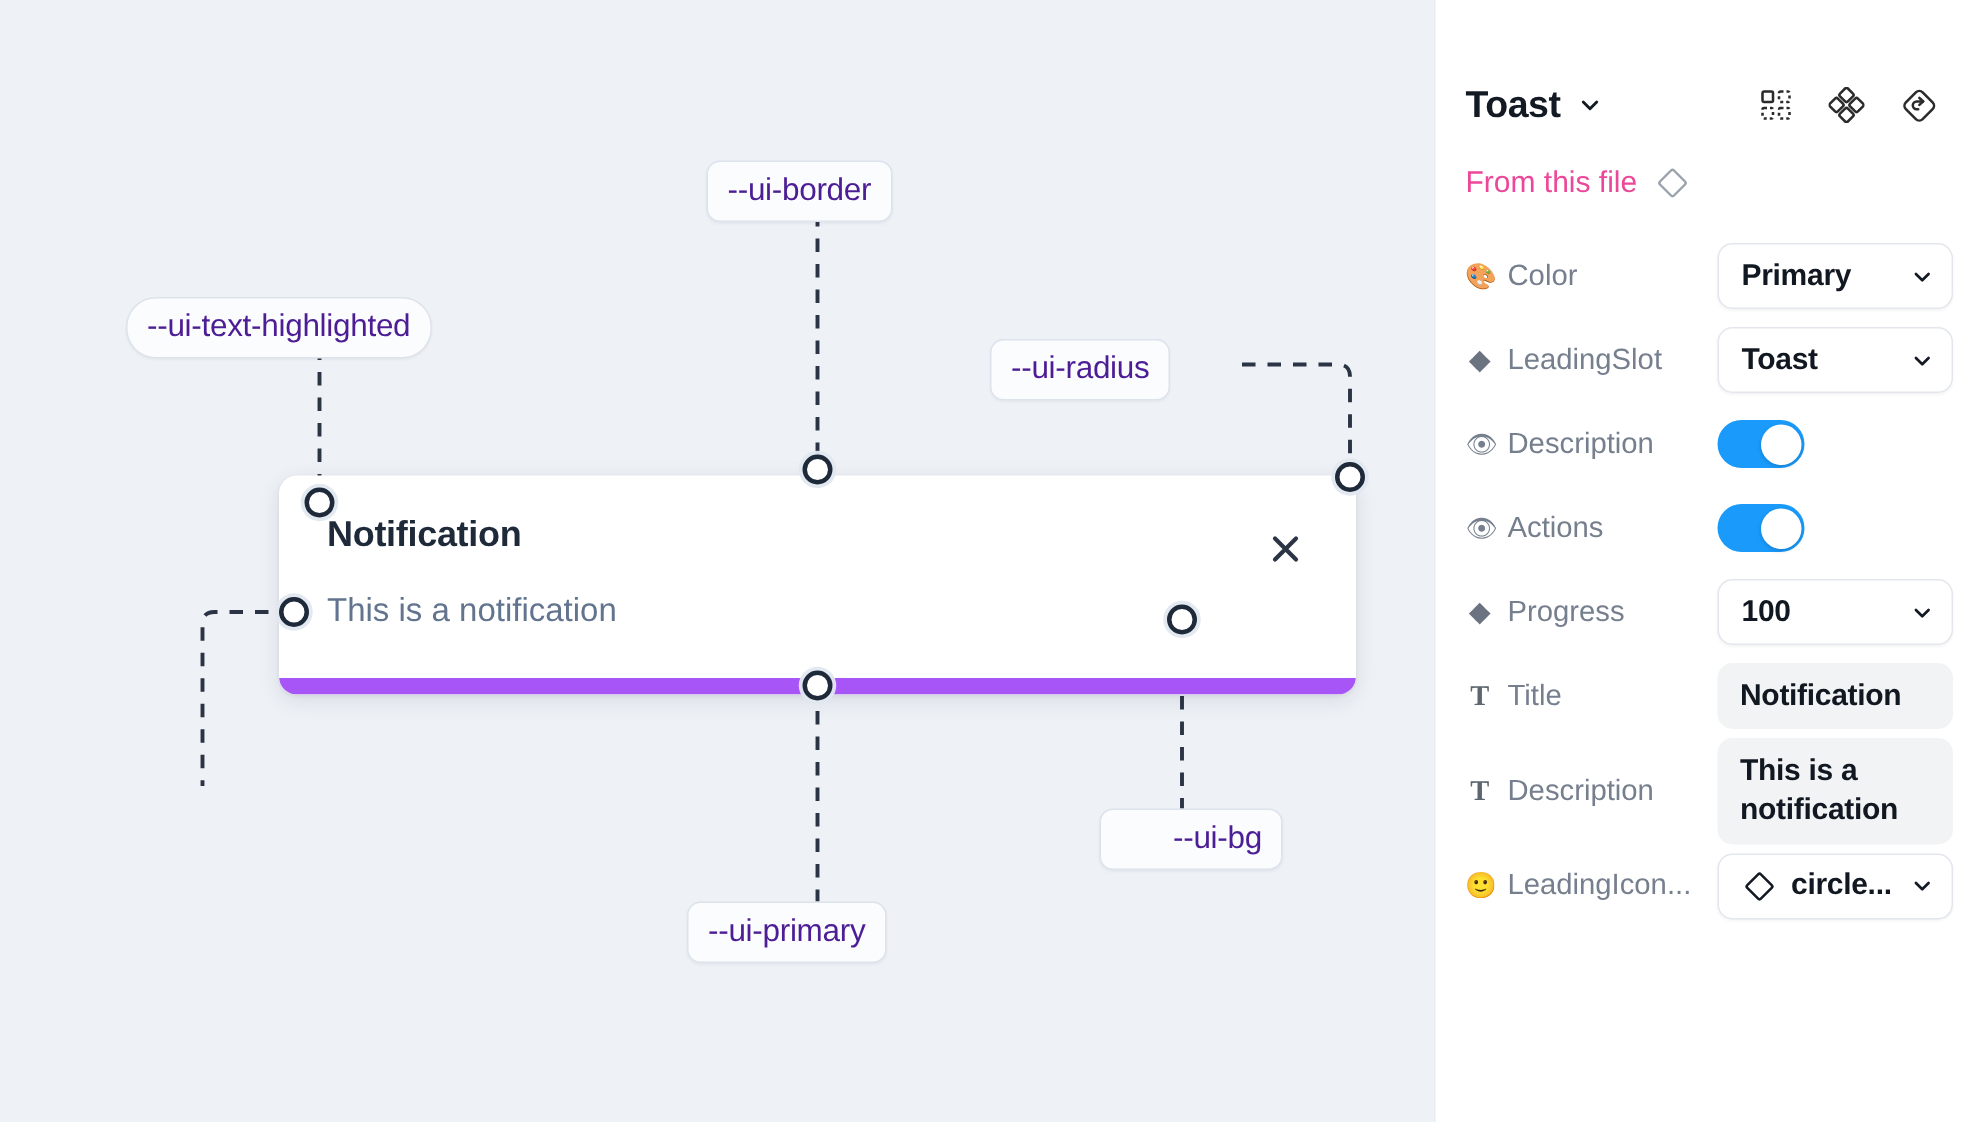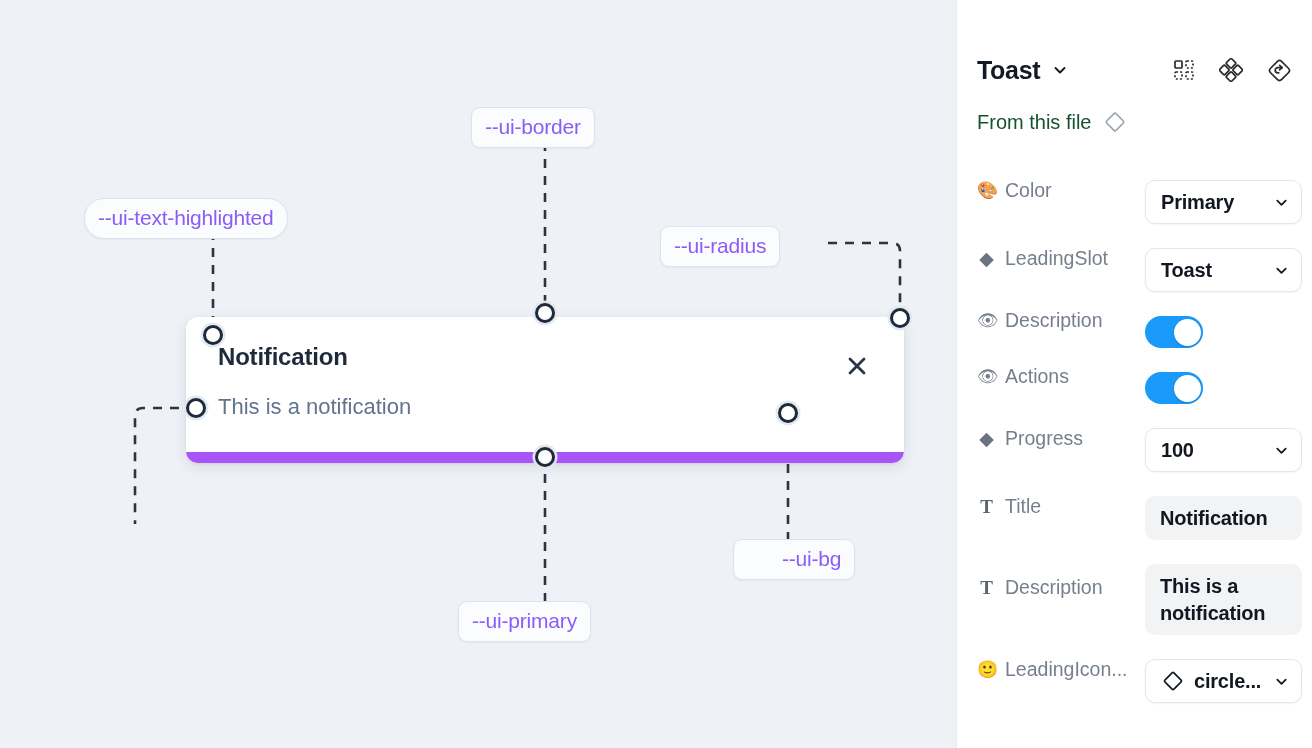--- a/index.html
+++ b/index.html
@@ -53,21 +53,21 @@
   }
 
   
   .pill {
     position: absolute;
     background: #fbfcfe;
     border: 1px solid #dde3ec;
     border-radius: 9px;
     padding: 7px 13px 8px;
     font-size: 21px;
-    color: #8b5cf6;
+    color: #4c1d95;
     white-space: nowrap;
     box-shadow: 0 1px 2px rgba(30,41,59,.05);
     cursor: pointer;
     letter-spacing: -0.2px;
   }
 
   
   .handle {
     position: absolute;
     width: 20px; height: 20px;
@@ -97,21 +97,21 @@
     letter-spacing: -0.3px;
   }
   #title-caret { margin-left: 12px; display: flex; align-items: center; cursor: pointer; }
   #header-icons { margin-left: auto; display: flex; align-items: center; gap: 24px; }
   .hicon { cursor: pointer; display: flex; align-items: center; justify-content: center; }
 
   #from-file-row {
     display: flex; align-items: center; gap: 12px;
     margin-top: 14px;
   }
-  #from-file-label { font-size: 20px; color: #14532d; }
+  #from-file-label { font-size: 20px; color: #ec4899; }
 
   #summary {
     margin-top: 22px;
     font-size: 19.5px; line-height: 1.38;
     color: #141a23;
   }
 
   #props { margin-top: 22px; }
   .prop-row {
     display: flex; align-items: center;
@@ -121,21 +121,21 @@
     display: flex; align-items: center; gap: 9px;
     width: 168px; flex: none;
     font-size: 19.5px; color: #767f8d;
     overflow: hidden; white-space: nowrap;
   }
   .prop-icon { font-size: 17px; line-height: 1; flex: none; width: 19px; text-align: center; }
   .prop-icon.serif-t { font-family: "Liberation Serif", serif; font-weight: 700; font-size: 19px; color: #5c6570; }
   .prop-icon.diamond { color: #6b7280; font-size: 19px; }
   .prop-label-text { overflow: hidden; text-overflow: ellipsis; }
 
-  .prop-control { flex: 1; display: flex; margin-top: 24px; }
+  .prop-control { flex: 1; display: flex; }
 
   .select {
     width: 157px;
     background: #fff;
     border: 1px solid #e3e7ed;
     border-radius: 10px;
     height: 44px;
     display: flex; align-items: center;
     padding: 0 12px 0 15px;
     font-size: 20px; color: #121821; font-weight: 700;

